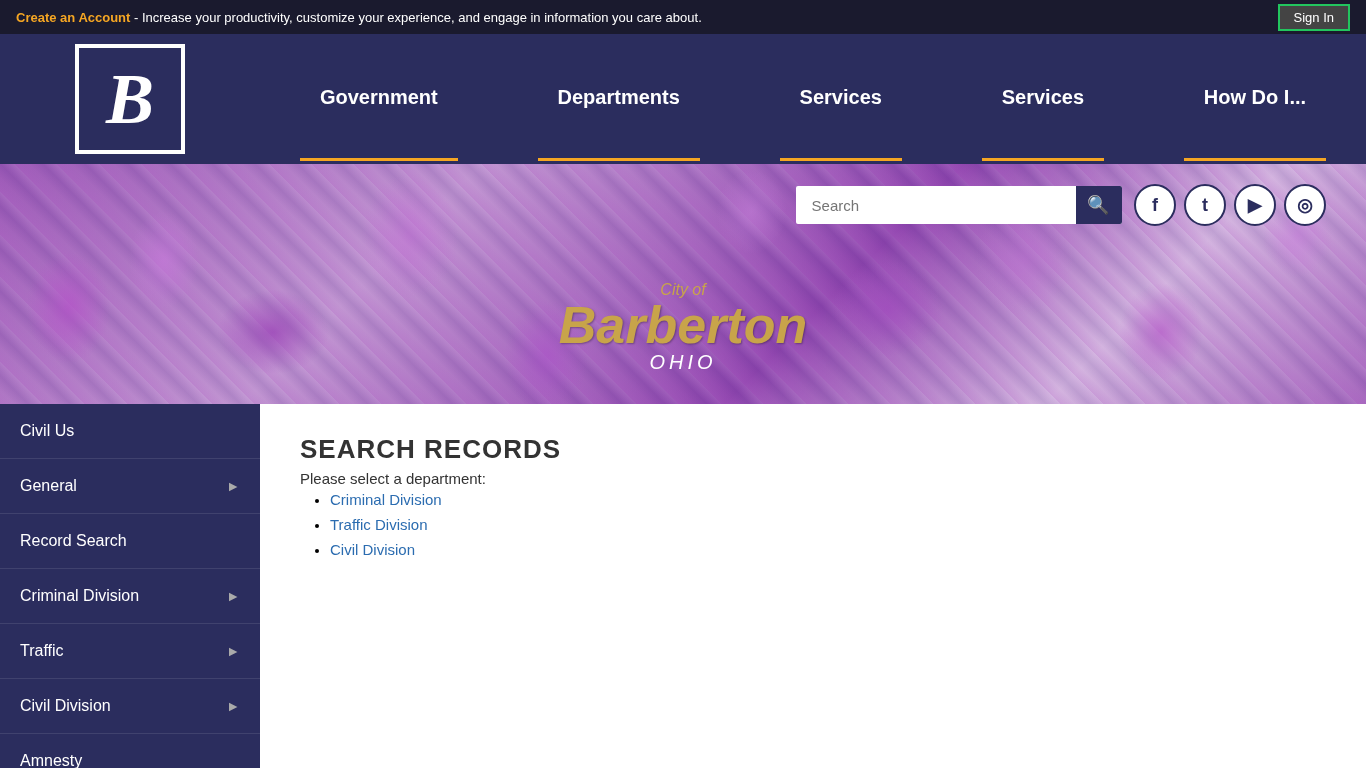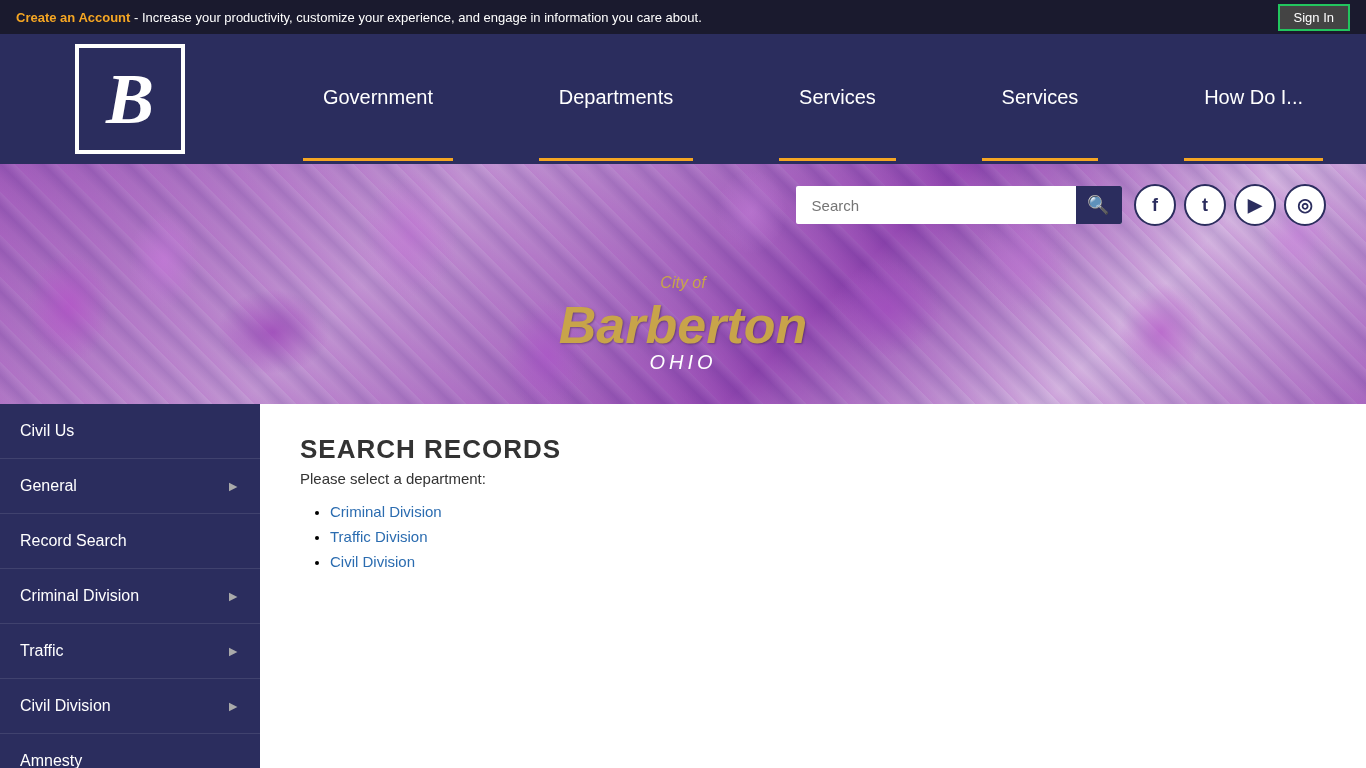--- a/index.html
+++ b/index.html
@@ -59,21 +59,21 @@
     .nav-items {
       display: flex;
       flex: 1;
       justify-content: space-around;
       align-items: center;
       height: 100%;
     }
     .nav-item {
       color: #fff;
       font-size: 20px;
-      font-weight: 400;
+      font-weight: 700;
       text-align: center;
       padding: 10px 20px;
       cursor: pointer;
       border-bottom: 3px solid transparent;
       position: relative;
       height: 100%;
       display: flex;
       align-items: center;
       text-decoration: none;
     }
@@ -183,21 +183,20 @@
       font-size: 16px;
       font-style: italic;
     }
     .barberton-logo .city-name {
       color: #c8a44a;
       font-size: 52px;
       font-weight: bold;
       font-style: italic;
       line-height: 1;
       text-shadow: 1px 1px 2px rgba(0,0,0,0.3);
-      margin-top: 7px;
     }
     .barberton-logo .state {
       color: #fff;
       font-size: 20px;
       letter-spacing: 4px;
       font-style: italic;
     }
 
     
     .main-content {
@@ -243,21 +242,21 @@
       font-weight: bold;
       color: #333;
       text-transform: uppercase;
       letter-spacing: 1px;
       margin-bottom: 5px;
       border-bottom: none;
     }
     .select-dept {
       font-size: 15px;
       color: #333;
-      margin-bottom: 16px;
+      margin-bottom: 4px;
     }
     .dept-list {
       list-style: disc;
       padding-left: 30px;
     }
     .dept-list li {
       margin-bottom: 8px;
     }
     .dept-list a {
       color: #2b6cb0;

